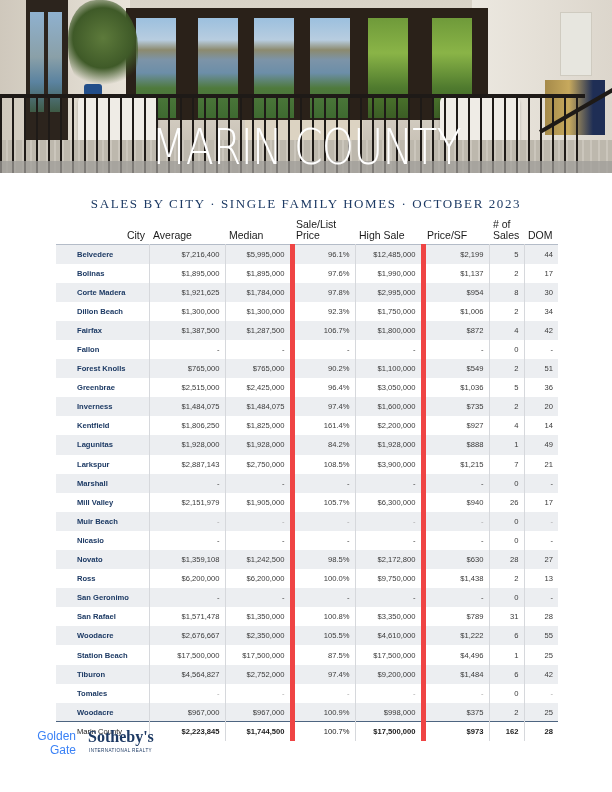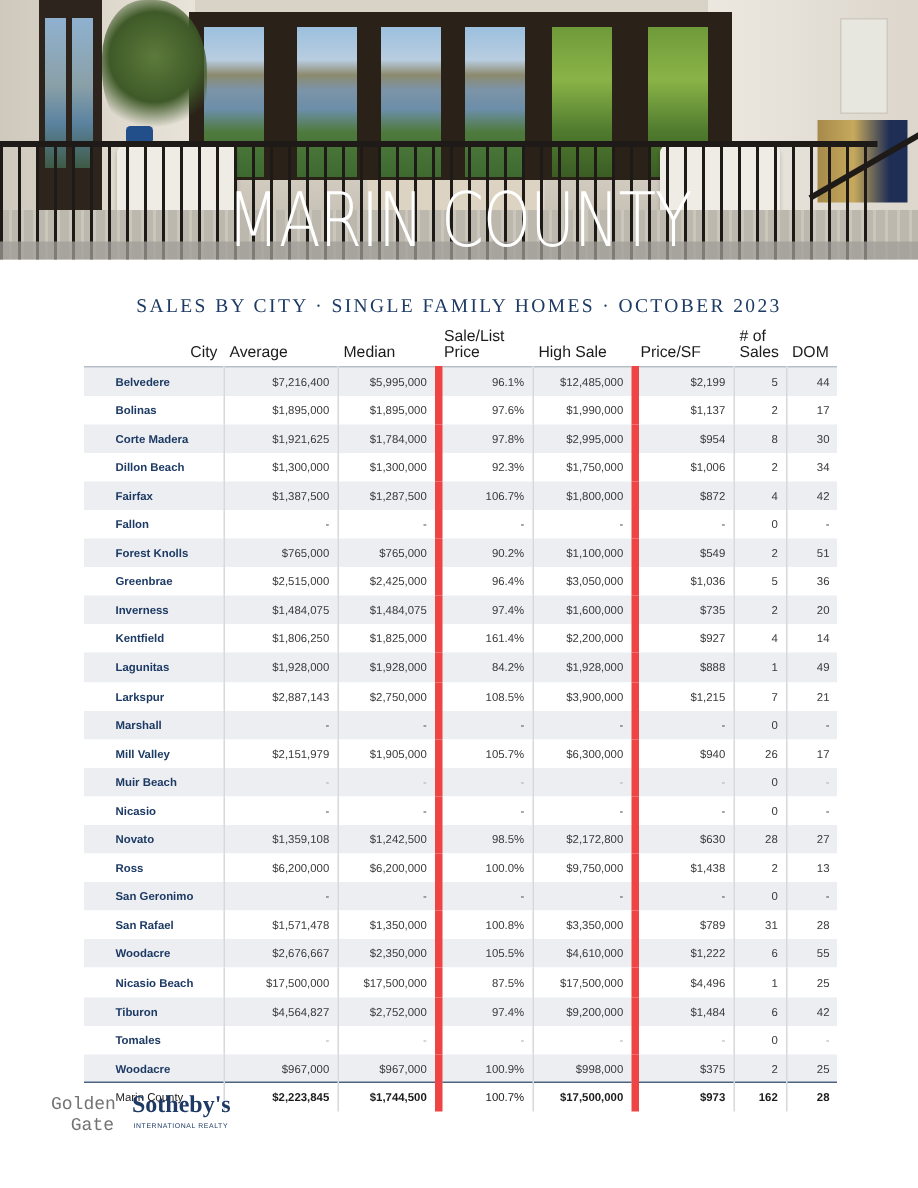--- a/index.html
+++ b/index.html
@@ -60,22 +60,22 @@
     col.c-city { width: 93px; }
     col.c-avg { width: 76px; }
     col.c-med { width: 67px; }
     col.c-sl { width: 63px; }
     col.c-high { width: 68px; }
     col.c-psf { width: 66px; }
     col.c-num { width: 35px; }
     col.c-dom { width: 34px; }
 
     
-    .logo-gg { position: absolute; left: 34px; top: 729px; width: 42px; font-family: Liberation Mono, monospace;
-      font-size: 12px; color: #737373; text-align: right; line-height: 14px; }
+    .logo-gg { position: absolute; left: 34px; top: 729px; width: 42px; font-family: Liberation Sans, sans-serif;
+      font-size: 12px; color: #3b82f6; text-align: right; line-height: 14px; }
     .logo-sothebys { position: absolute; left: 88px; top: 728px; font-family: "Liberation Serif", serif; font-weight: bold;
       font-size: 16px; color: #1d3a64; }
     .logo-intl { position: absolute; left: 89px; top: 748px; font-family: "Liberation Sans", sans-serif; font-size: 4.6px;
       letter-spacing: 0.4px; color: #1d3a64; }
   </style>
 </head>
 <body>
 
 <div class="hero">
   <div class="wall-l"></div>
@@ -337,21 +337,21 @@
         <td class="city">Woodacre</td>
         <td>$2,676,667</td>
         <td>$2,350,000</td>
         <td class="sep">105.5%</td>
         <td>$4,610,000</td>
         <td class="sep">$1,222</td>
         <td>6</td>
         <td>55</td>
       </tr>
       <tr>
-        <td class="city">Nicasio Beach</td>
+        <td class="city">Station Beach</td>
         <td>$17,500,000</td>
         <td>$17,500,000</td>
         <td class="sep">87.5%</td>
         <td>$17,500,000</td>
         <td class="sep">$4,496</td>
         <td>1</td>
         <td>25</td>
       </tr>
       <tr>
         <td class="city">Tiburon</td>

